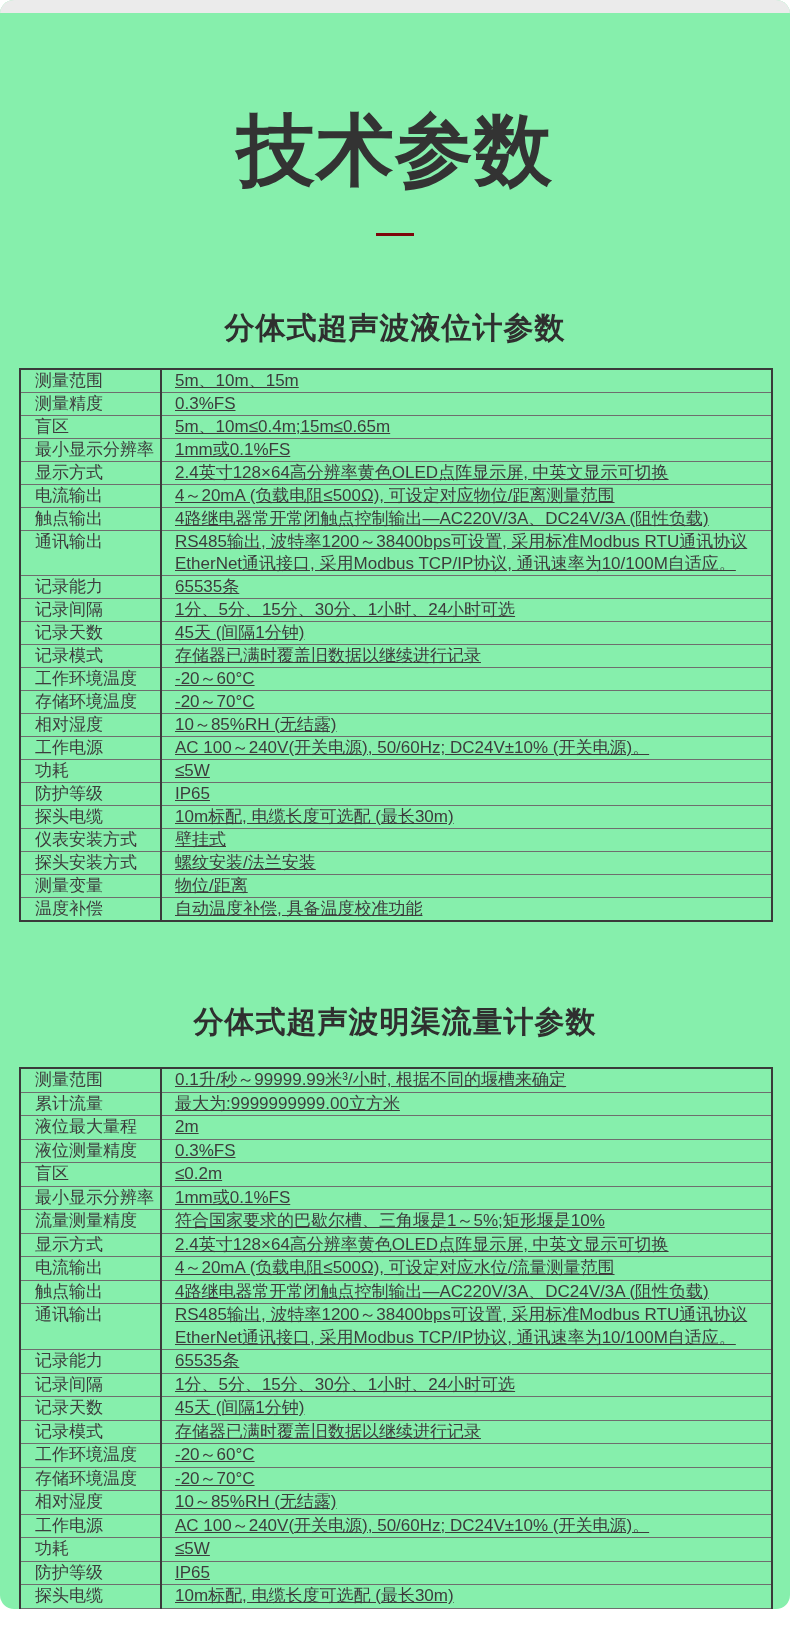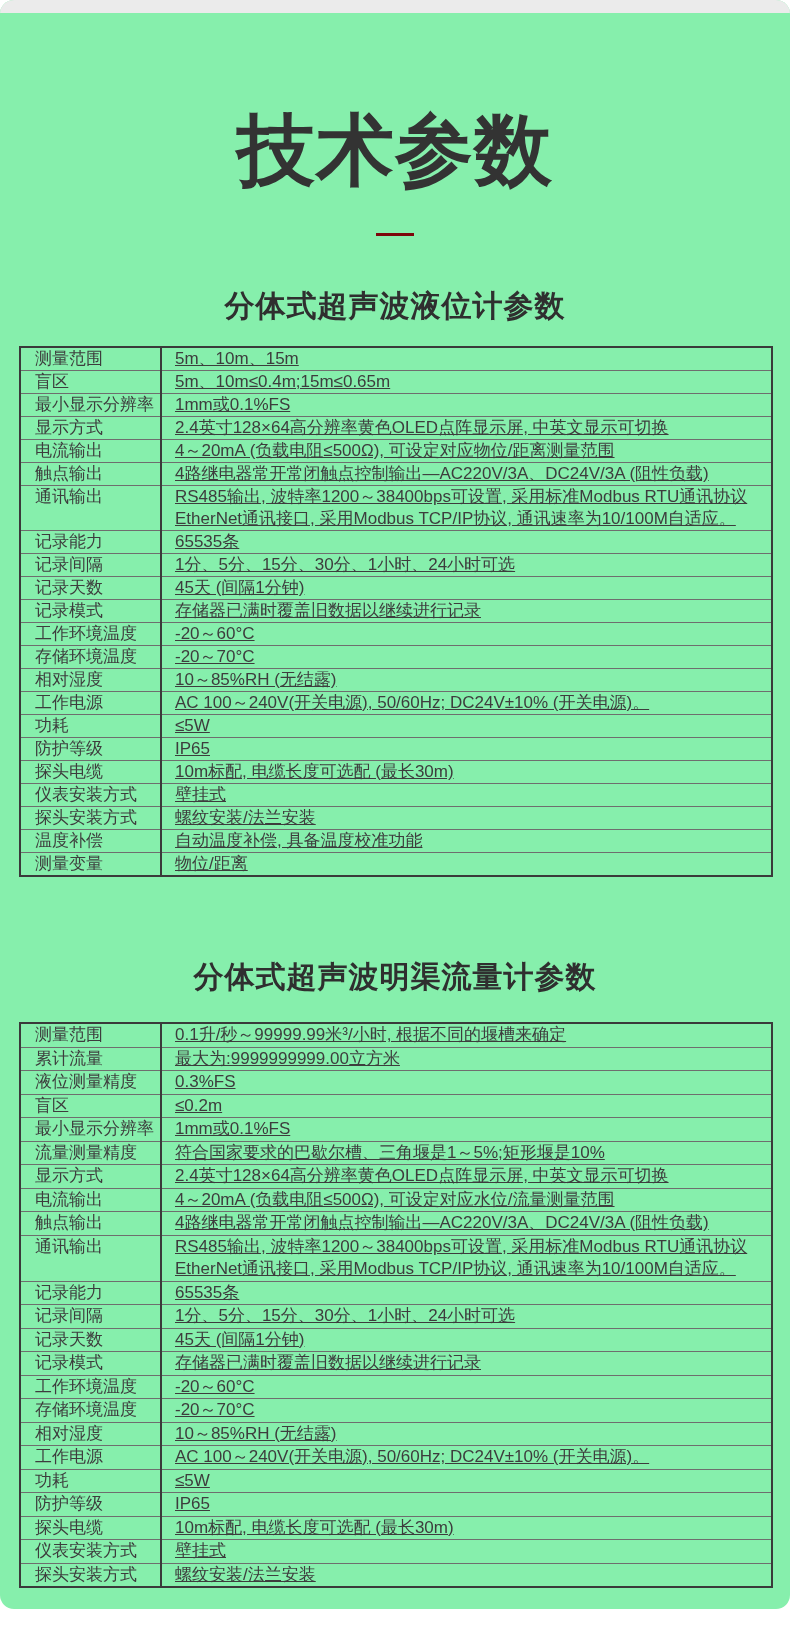--- a/index.html
+++ b/index.html
@@ -38,21 +38,21 @@
   }
   .section-title {
     margin: 0;
     text-align: center;
     font-size: 30px;
     line-height: 1;
     font-weight: bold;
     color: #2f2f2f;
     letter-spacing: 1px;
   }
-  .section-title.first { margin-top: 55px; }
+  .section-title.first { margin-top: 77px; }
   .section-title.second { margin-top: 85px; }
   table.spec-table {
     border-collapse: collapse;
     table-layout: fixed;
     width: 754px;
     margin: 25px 0 0 19px;
     border: 2px solid #3a3a3a;
   }
   table.spec-table.second { margin-top: 30px; }
   table.spec-table col.c1 { width: 141px; }
@@ -93,20 +93,24 @@
       <colgroup>
           <col class="c1">
           <col class="c2">
         </colgroup>
       <tbody>
           <tr>
             <td class="label">测量范围</td>
             <td class="value">5m、10m、15m</td>
           </tr>
           <tr>
+            <td class="label">测量精度</td>
+            <td class="value">0.3%FS</td>
+          </tr>
+          <tr>
             <td class="label">盲区</td>
             <td class="value">5m、10m≤0.4m;15m≤0.65m</td>
           </tr>
           <tr>
             <td class="label">最小显示分辨率</td>
             <td class="value">1mm或0.1%FS</td>
           </tr>
           <tr>
             <td class="label">显示方式</td>
             <td class="value">2.4英寸128×64高分辨率黄色OLED点阵显示屏, 中英文显示可切换</td>
@@ -170,26 +174,26 @@
           </tr>
           <tr>
             <td class="label">仪表安装方式</td>
             <td class="value">壁挂式</td>
           </tr>
           <tr>
             <td class="label">探头安装方式</td>
             <td class="value">螺纹安装/法兰安装</td>
           </tr>
           <tr>
+            <td class="label">测量变量</td>
+            <td class="value">物位/距离</td>
+          </tr>
+          <tr>
             <td class="label">温度补偿</td>
             <td class="value">自动温度补偿, 具备温度校准功能</td>
-          </tr>
-          <tr>
-            <td class="label">测量变量</td>
-            <td class="value">物位/距离</td>
           </tr>
         </tbody>
     </table>
   </section>
 
   <section>
     <h2 class="section-title second">分体式超声波明渠流量计参数</h2>
     <table class="spec-table t2 second">
       <colgroup>
           <col class="c1">
@@ -198,20 +202,24 @@
       <tbody>
           <tr>
             <td class="label">测量范围</td>
             <td class="value">0.1升/秒～99999.99米³/小时, 根据不同的堰槽来确定</td>
           </tr>
           <tr>
             <td class="label">累计流量</td>
             <td class="value">最大为:9999999999.00立方米</td>
           </tr>
           <tr>
+            <td class="label">液位最大量程</td>
+            <td class="value">2m</td>
+          </tr>
+          <tr>
             <td class="label">液位测量精度</td>
             <td class="value">0.3%FS</td>
           </tr>
           <tr>
             <td class="label">盲区</td>
             <td class="value">≤0.2m</td>
           </tr>
           <tr>
             <td class="label">最小显示分辨率</td>
             <td class="value">1mm或0.1%FS</td>

